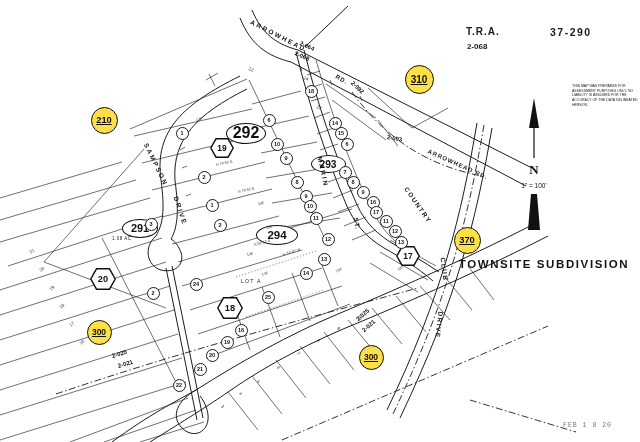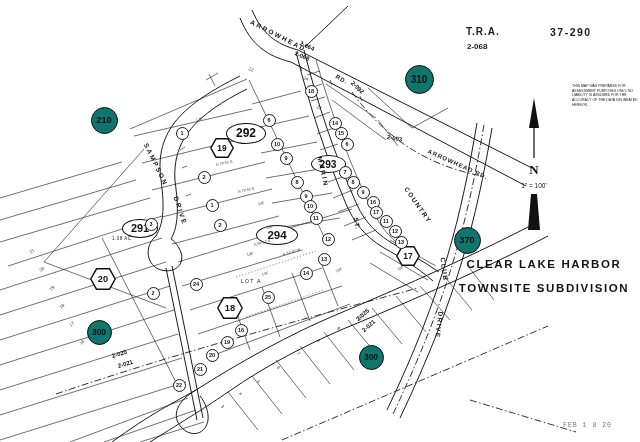--- a/index.html
+++ b/index.html
@@ -6,22 +6,22 @@
   .page{position:relative;width:640px;height:442px;background:#ffffff;overflow:hidden;
         font-family:"Liberation Sans",sans-serif;color:#1c1c1c;}
   .linework{position:absolute;left:0;top:0;}
   .abs{position:absolute;}
   .street{position:absolute;white-space:nowrap;font-weight:600;color:#161616;transform-origin:0 50%;}
   .roadref{position:absolute;white-space:nowrap;font-weight:700;font-size:6px;color:#111;transform-origin:0 50%;}
   .dim{position:absolute;white-space:nowrap;font-size:3.6px;color:#333;transform-origin:0 50%;}
   .lotnum{position:absolute;white-space:nowrap;font-size:4.3px;color:#222;transform-origin:0 50%;}
   .pcircle{position:absolute;width:11px;height:11px;border:1px solid #1a1a1a;border-radius:50%;background:#fff;
            display:flex;align-items:center;justify-content:center;font-size:5.5px;font-weight:600;color:#111;}
-  .sheet-circle{position:absolute;border:1.7px solid #101010;border-radius:50%;background:#0f766e;
-           display:flex;align-items:center;justify-content:center;font-weight:600;color:#101010;}
+  .sheet-circle{position:absolute;border:1.7px solid #101010;border-radius:50%;background:#fde047;
+           display:flex;align-items:center;justify-content:center;font-weight:600;color:#101010;text-decoration:underline;}
   .oval{position:absolute;border:1.6px solid #101010;border-radius:50%;background:#fff;
            display:flex;align-items:center;justify-content:center;font-weight:700;color:#101010;}
   .hexwrap{position:absolute;}
   .title-block{position:absolute;left:448px;top:252px;width:192px;text-align:center;
            font-size:11.5px;font-weight:600;letter-spacing:1.6px;line-height:2.1;color:#141414;white-space:nowrap;}
   .tra-label{position:absolute;left:466px;top:26px;font-size:10px;font-weight:700;letter-spacing:1px;}
   .tra-value{position:absolute;left:467px;top:42px;font-size:8px;font-weight:700;}
   .sheet-number{position:absolute;left:550px;top:26px;font-size:10.5px;font-weight:700;letter-spacing:1.5px;}
   .disclaimer{position:absolute;left:572px;top:84px;width:66px;font-size:3.5px;line-height:1.35;color:#222;}
   .date-stamp{position:absolute;left:563px;top:422px;font-size:6.5px;letter-spacing:1px;color:#777;
@@ -146,21 +146,21 @@
     </g>
   </svg>
 
   <div id="labels-layer">
       <div class="sheet-circle" style="left: 90.5px; top: 106.5px; width: 25px; height: 25px; font-size: 9.3px;">210</div>
       <div class="sheet-circle" style="left: 404.5px; top: 64.5px; width: 27px; height: 27px; font-size: 10px;">310</div>
       <div class="sheet-circle" style="left: 453.5px; top: 226.5px; width: 25px; height: 25px; font-size: 9.3px;">370</div>
       <div class="sheet-circle" style="left: 86.5px; top: 319.5px; width: 23px; height: 23px; font-size: 8.5px;">300</div>
       <div class="sheet-circle" style="left: 358.5px; top: 344.5px; width: 23px; height: 23px; font-size: 8.5px;">300</div>
       <div class="oval" style="left: 122px; top: 193.5px; width: 34px; height: 17px; font-size: 10.9px; margin-top: 25px;">291</div>
-      <div class="oval" style="left: 226px; top: 122.5px; width: 38px; height: 19px; font-size: 12px;">292</div>
+      <div class="oval" style="left: 226px; top: 122.5px; width: 38px; height: 19px; font-size: 16px;">292</div>
       <div class="oval" style="left: 310.5px; top: 135px; width: 33px; height: 16px; font-size: 10.2px; margin-top: 20px;">293</div>
       <div class="oval" style="left: 256px; top: 225px; width: 40px; height: 18px; font-size: 11.5px;">294</div>
       <div class="hexwrap" style="left: 210px; top: 138px;"><svg width="24" height="20">
           <polygon points="6,0.8 18,0.8 23.2,10 18,19.2 6,19.2 0.8,10" fill="#fff" stroke="#101010" stroke-width="1.4"></polygon>
           <text x="12" y="12.8" text-anchor="middle" font-size="8.4" font-weight="bold" fill="#101010">19</text>
         </svg></div>
       <div class="hexwrap" style="left: 217px; top: 297px;"><svg width="26" height="22">
           <polygon points="6.5,0.8 19.5,0.8 25.2,11 19.5,21.2 6.5,21.2 0.8,11" fill="#fff" stroke="#101010" stroke-width="1.4"></polygon>
           <text x="13" y="13.8" text-anchor="middle" font-size="9.24" font-weight="bold" fill="#101010">18</text>
         </svg></div>
@@ -262,20 +262,19 @@
 
   <svg class="abs" style="left:502px;top:98px;" width="64" height="134" viewBox="0 0 64 134">
     <polygon points="32,0 37,30 27,30" fill="#111"></polygon>
     <line x1="32" y1="28" x2="32" y2="60" stroke="#111" stroke-width="1.2"></line>
     <text x="32" y="76" text-anchor="middle" font-size="13" font-weight="bold" fill="#111" font-family="Liberation Serif, serif">N</text>
     <text x="32" y="90" text-anchor="middle" font-size="6.5" fill="#111">1" = 100'</text>
     <polygon points="29,96 35,96 38,132 26,132" fill="#111"></polygon>
   </svg>
 
   <div class="title-block">
-    <div>CLEAR LAKE HARBOR</div>
     <div>TOWNSITE SUBDIVISION</div>
   </div>
 
   <div class="area-label">1.08 AC</div>
   <div class="lota-label">LOT A</div>
   <div class="date-stamp">FEB 1 8 20</div>
 </div>
 
 </body></html>

